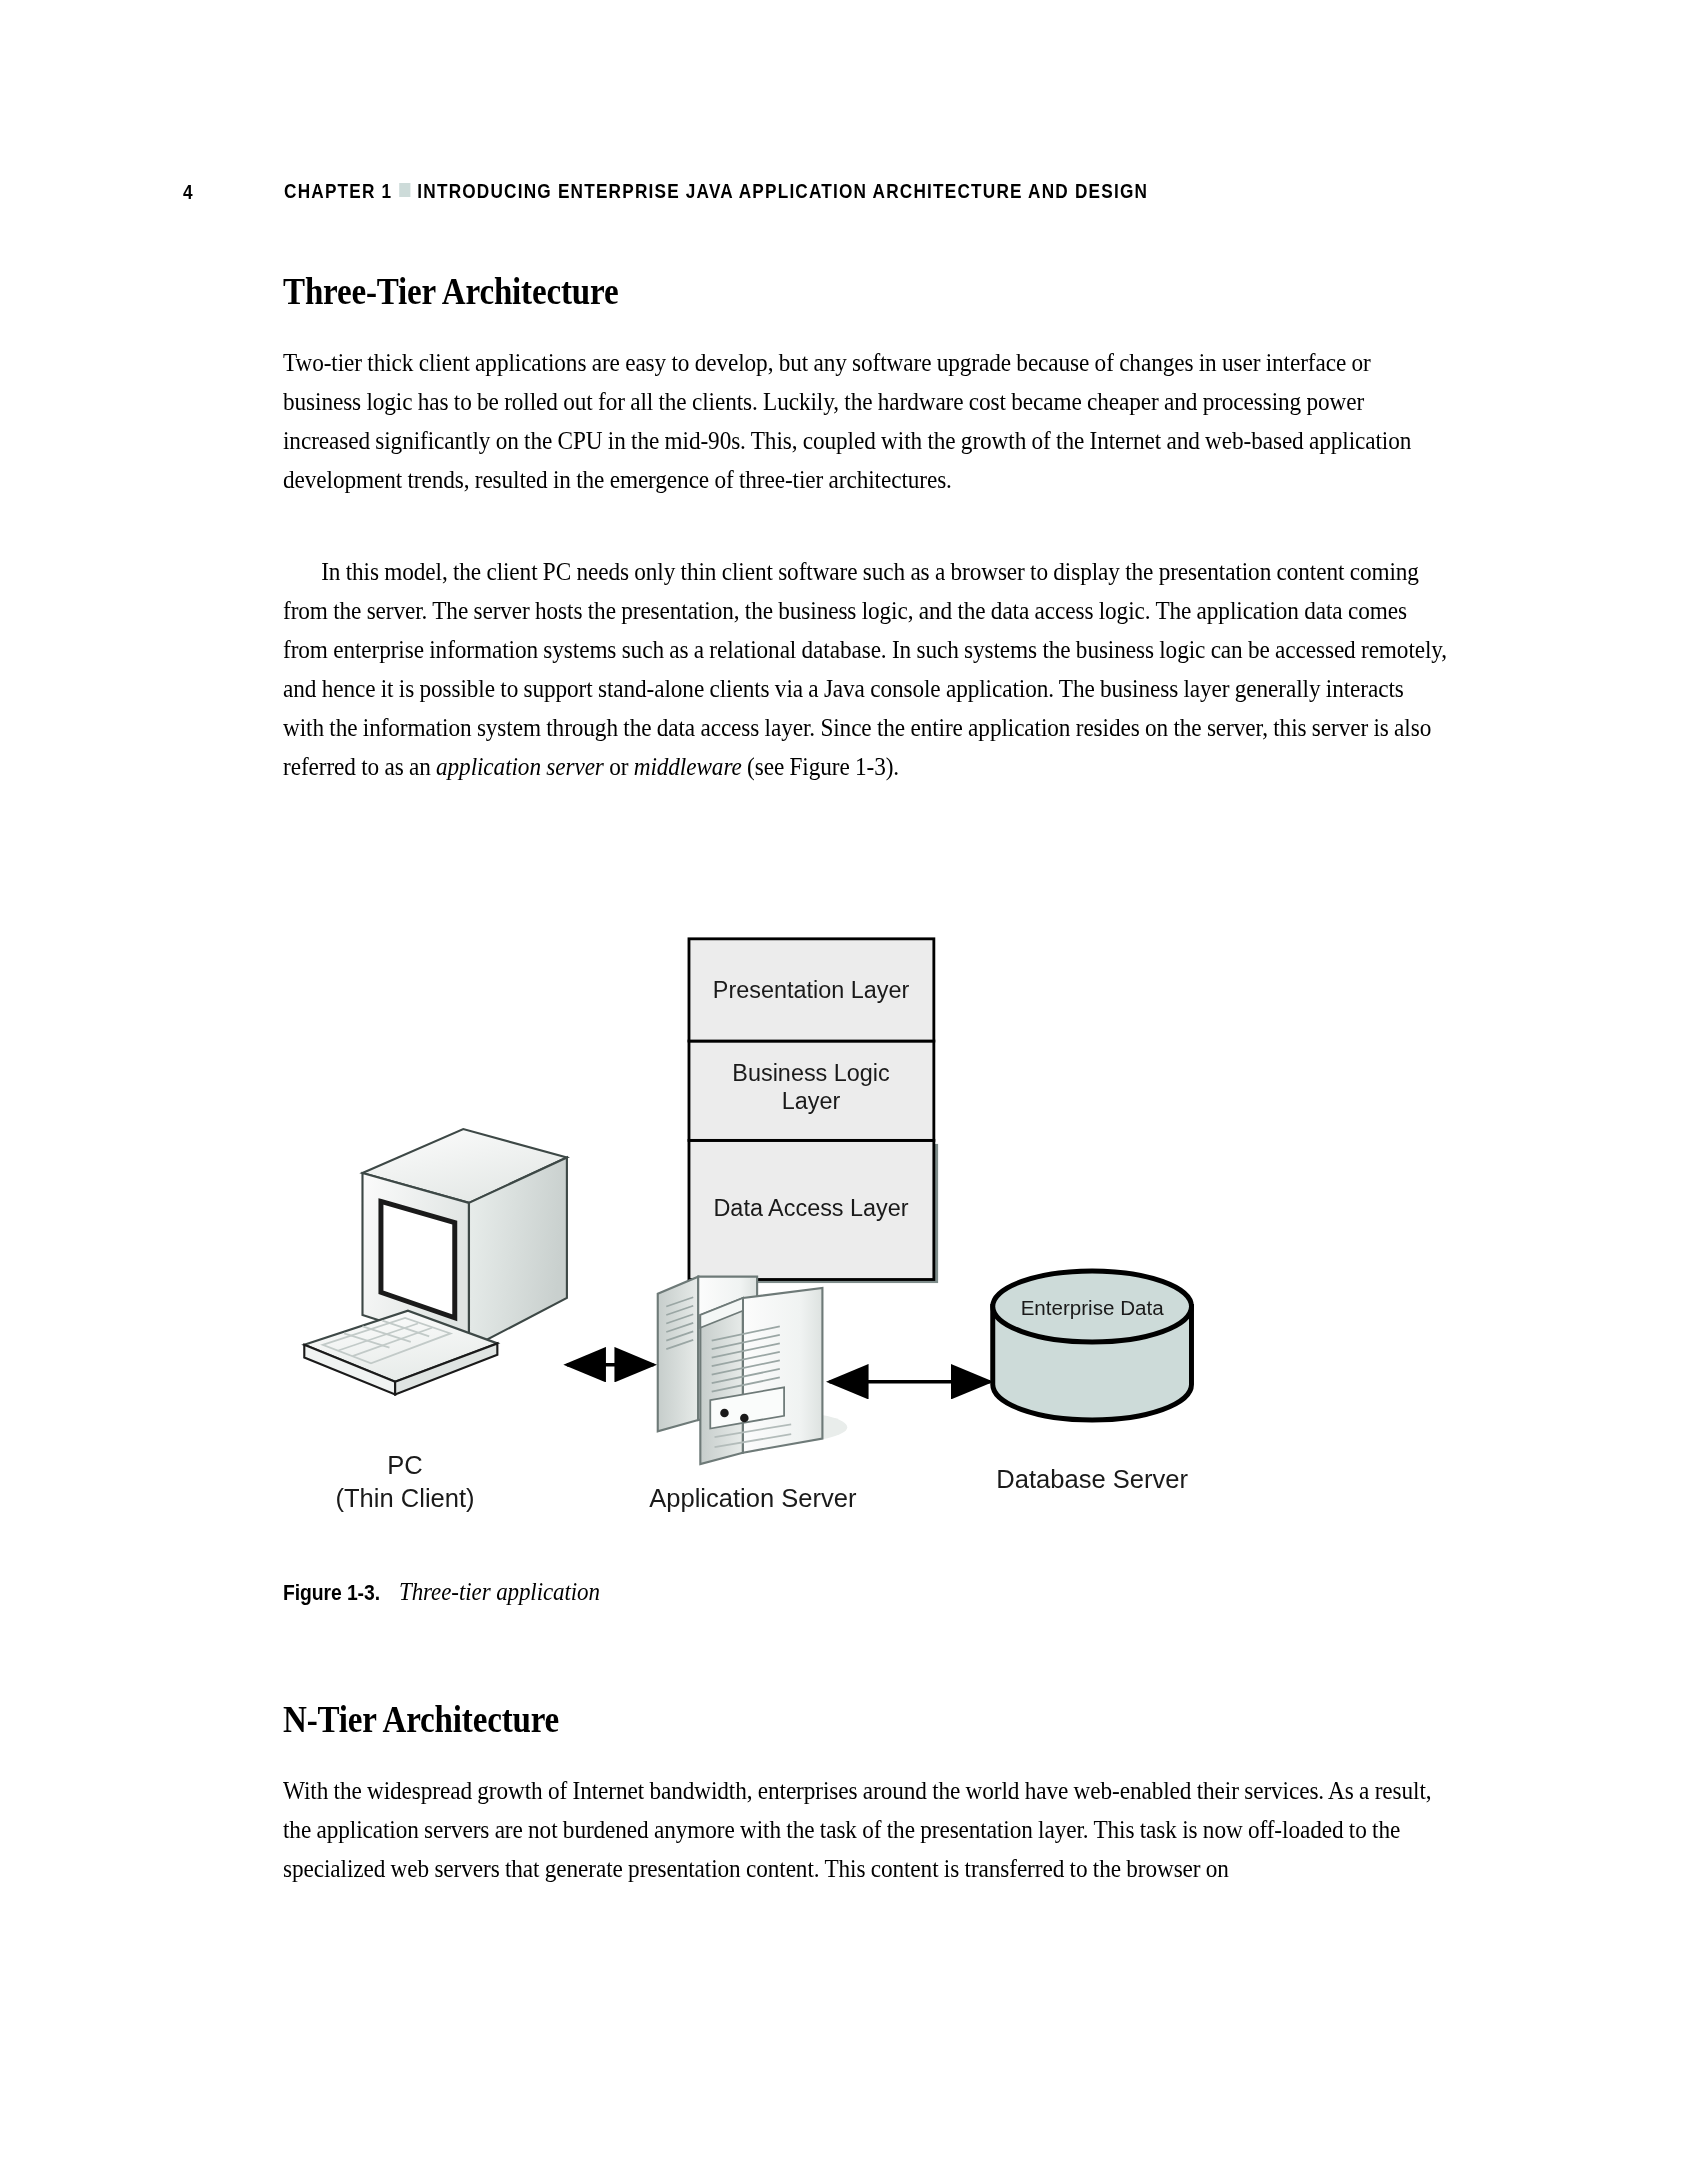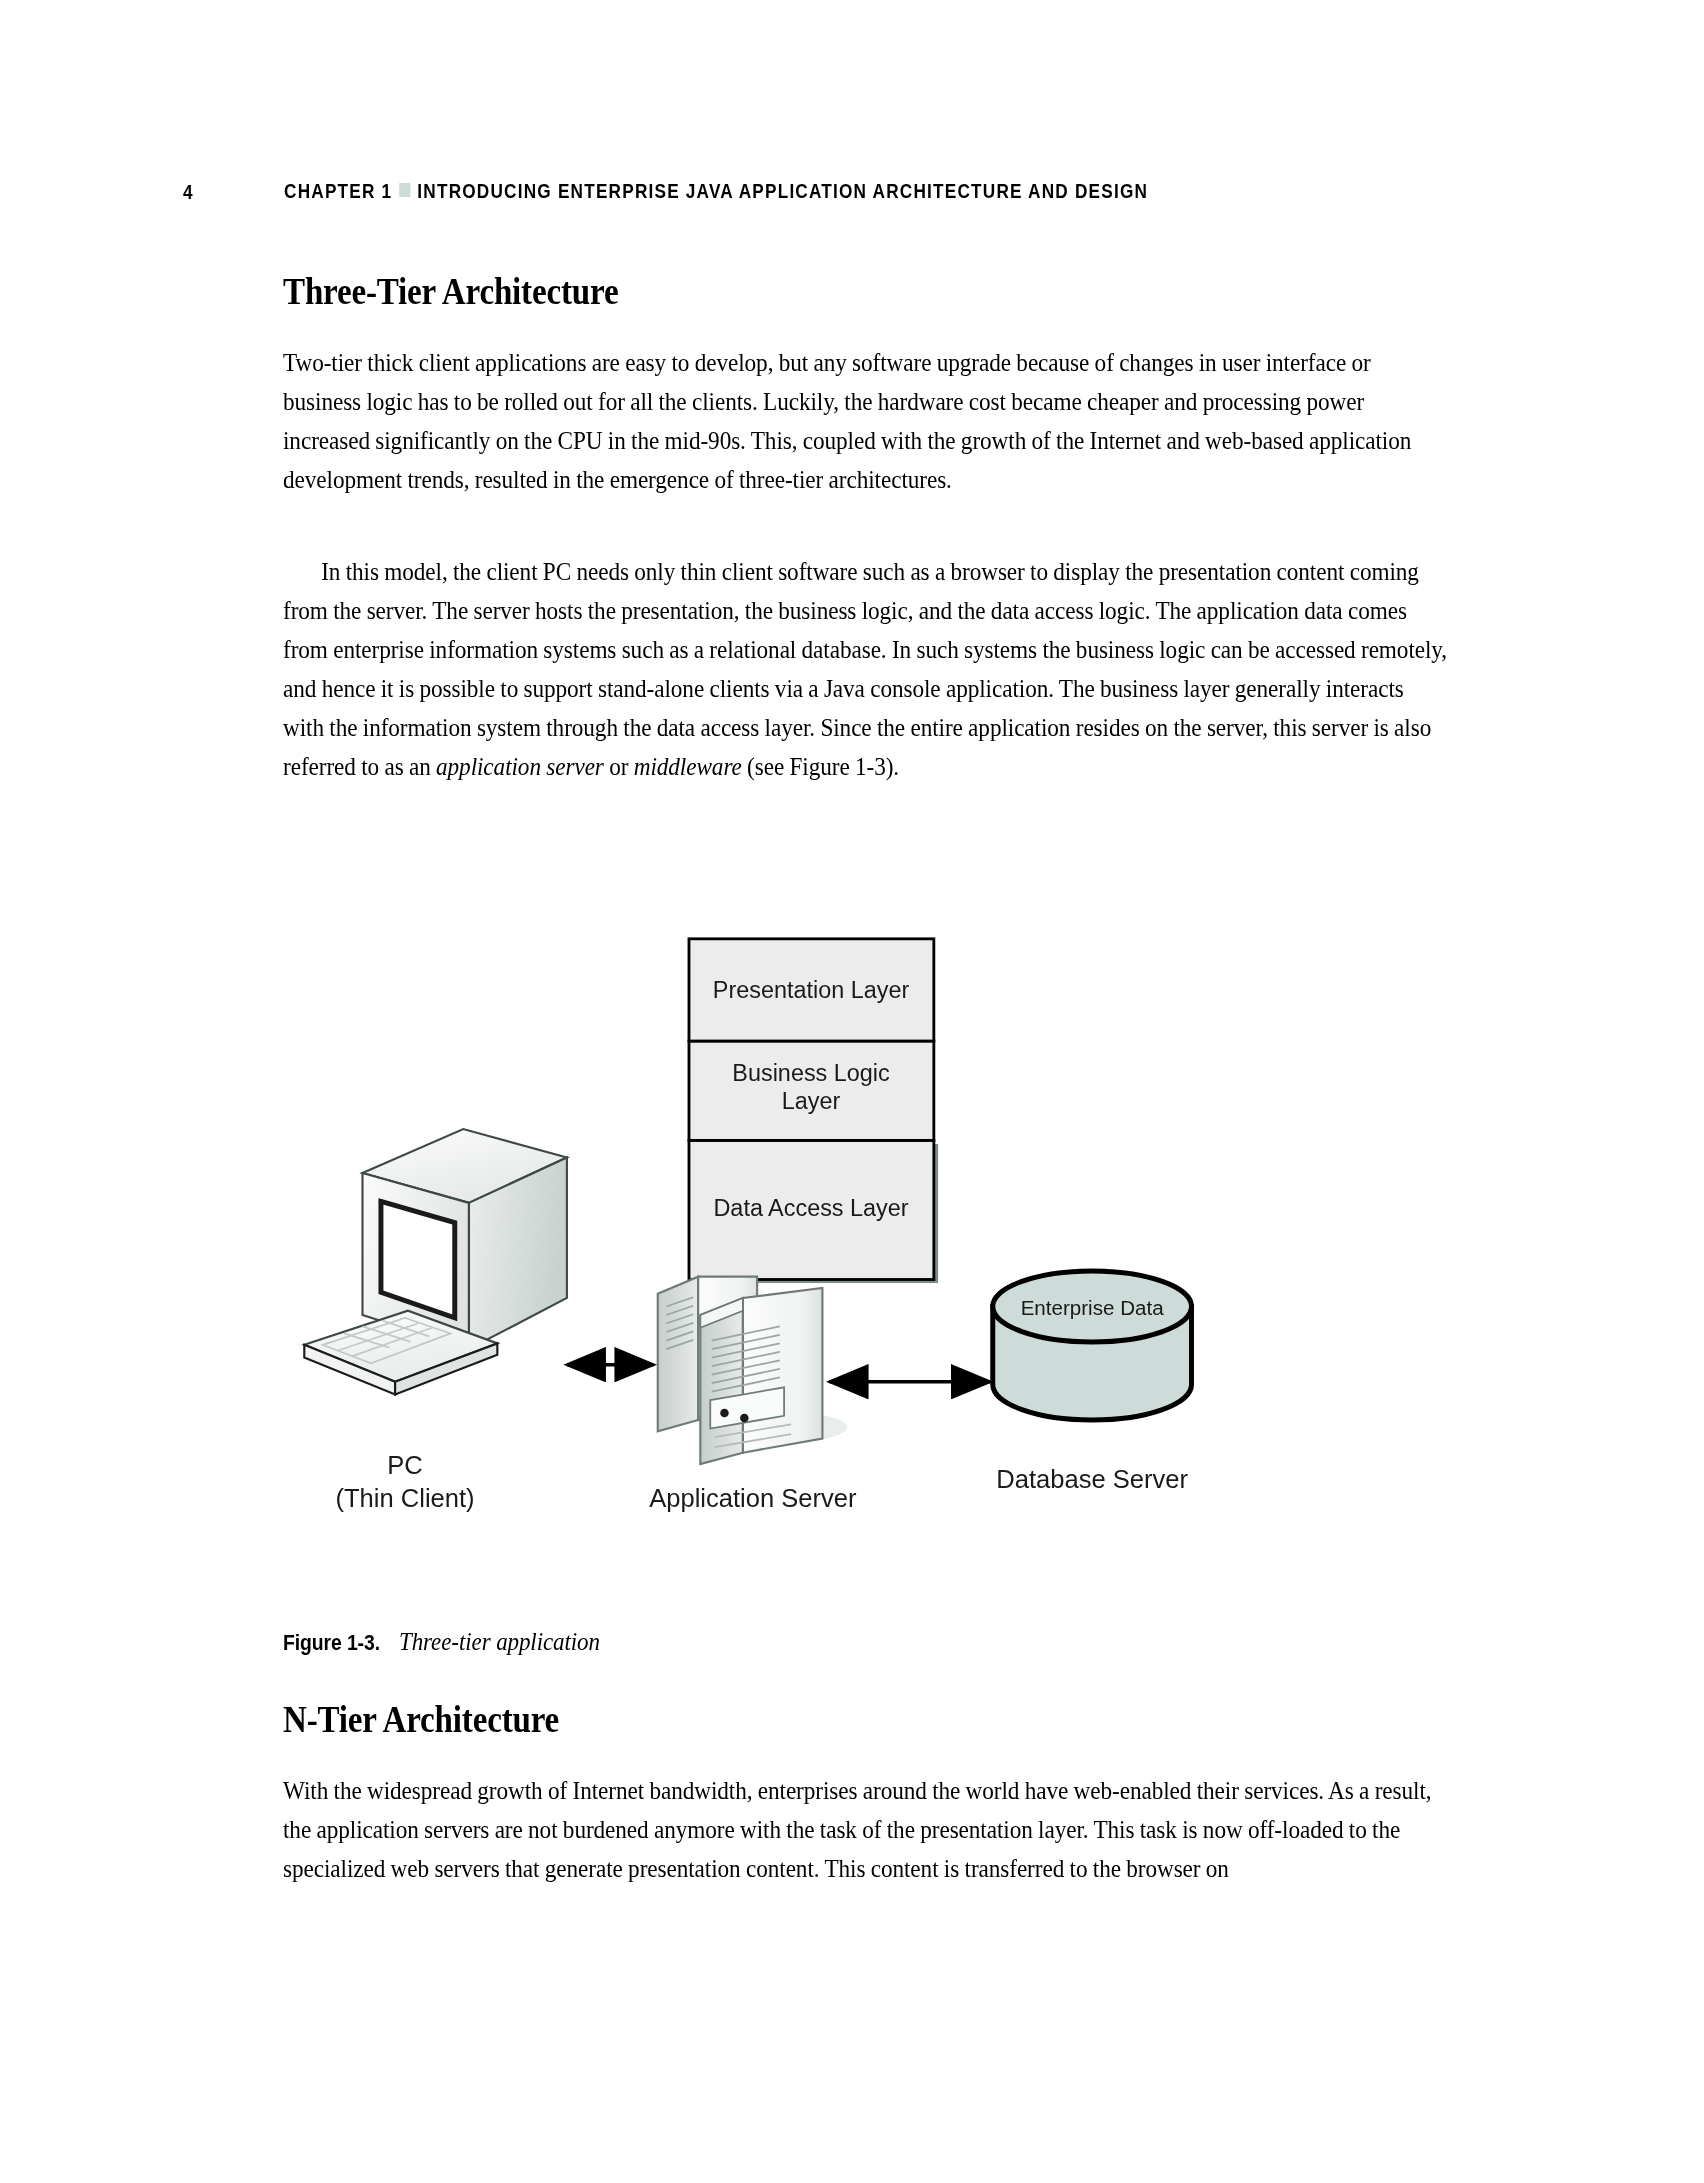--- a/index.html
+++ b/index.html
@@ -142,21 +142,21 @@
   </div>
 
   <div class="col">
 
     <h1 class="section" style="position:absolute; top:270px;">Three-Tier Architecture</h1>
 
     <p class="body" style="position:absolute; top:343px;">Two-tier thick client applications are easy to develop, but any software upgrade because of changes in user interface or business logic has to be rolled out for all the clients. Luckily, the hardware cost became cheaper and processing power increased significantly on the CPU in the mid-90s. This, coupled with the growth of the Internet and web-based application development trends, resulted in the emergence of three-tier architectures.</p>
 
     <p class="body indent" style="position:absolute; top:552px;"><span>In this model, the client PC needs only thin client software such as a browser to display the presentation content coming from the server. The server hosts the presentation, the business logic, and the data access logic. The application data comes from enterprise information systems such as a relational database. In such systems the business logic can be accessed remotely, and hence it is possible to support stand-alone clients via a Java console application. The business layer generally interacts with the information system through the data access layer. Since the entire application resides on the server, this server is also referred to as an </span><i>application server</i><span> or </span><i>middleware</i><span> (see Figure 1-3).</span></p>
 
-    <div class="figcap" style="position:absolute; top:1628px;">
+    <div class="figcap" style="position:absolute; top:1578px;">
       <span class="lbl">Figure 1-3.</span>
       <span class="ttl">Three-tier application</span>
     </div>
 
     <h1 class="section" style="position:absolute; top:1698px;">N-Tier Architecture</h1>
 
     <p class="body" style="position:absolute; top:1771px;">With the widespread growth of Internet bandwidth, enterprises around the world have web-enabled their services. As a result, the application servers are not burdened anymore with the task of the presentation layer. This task is now off-loaded to the specialized web servers that generate presentation content. This content is transferred to the browser on</p>
   </div>
 
   <div class="figure">

